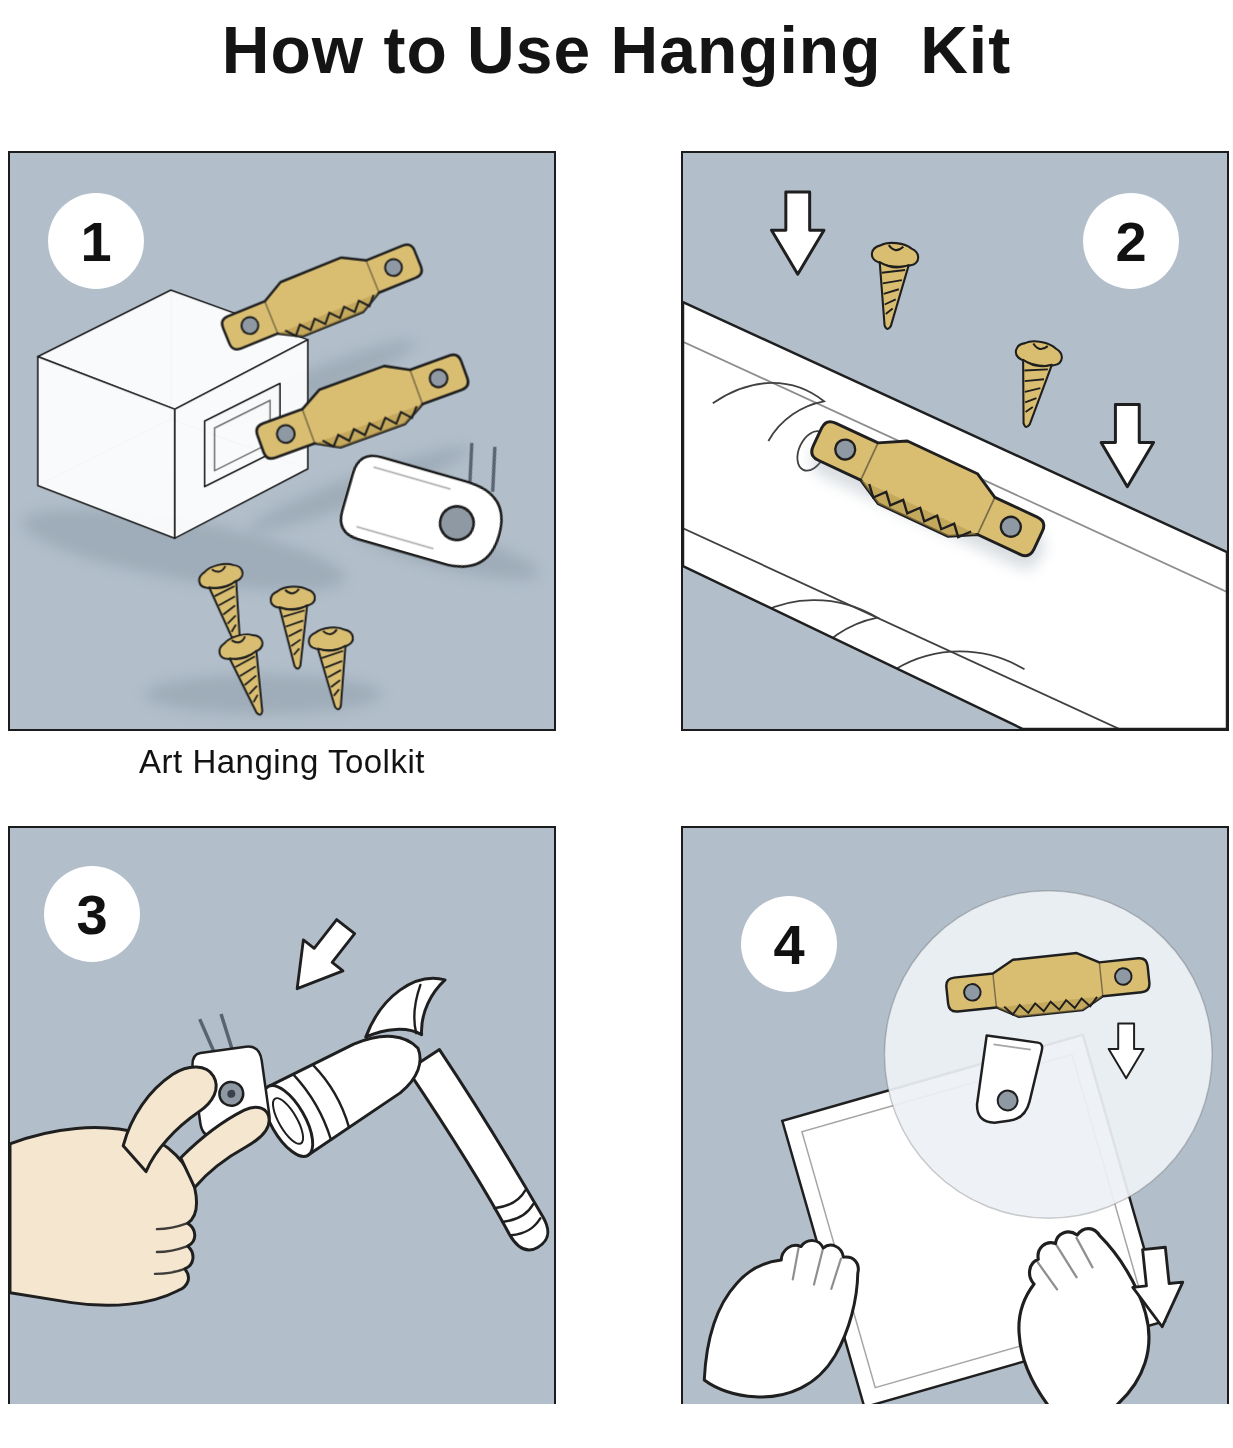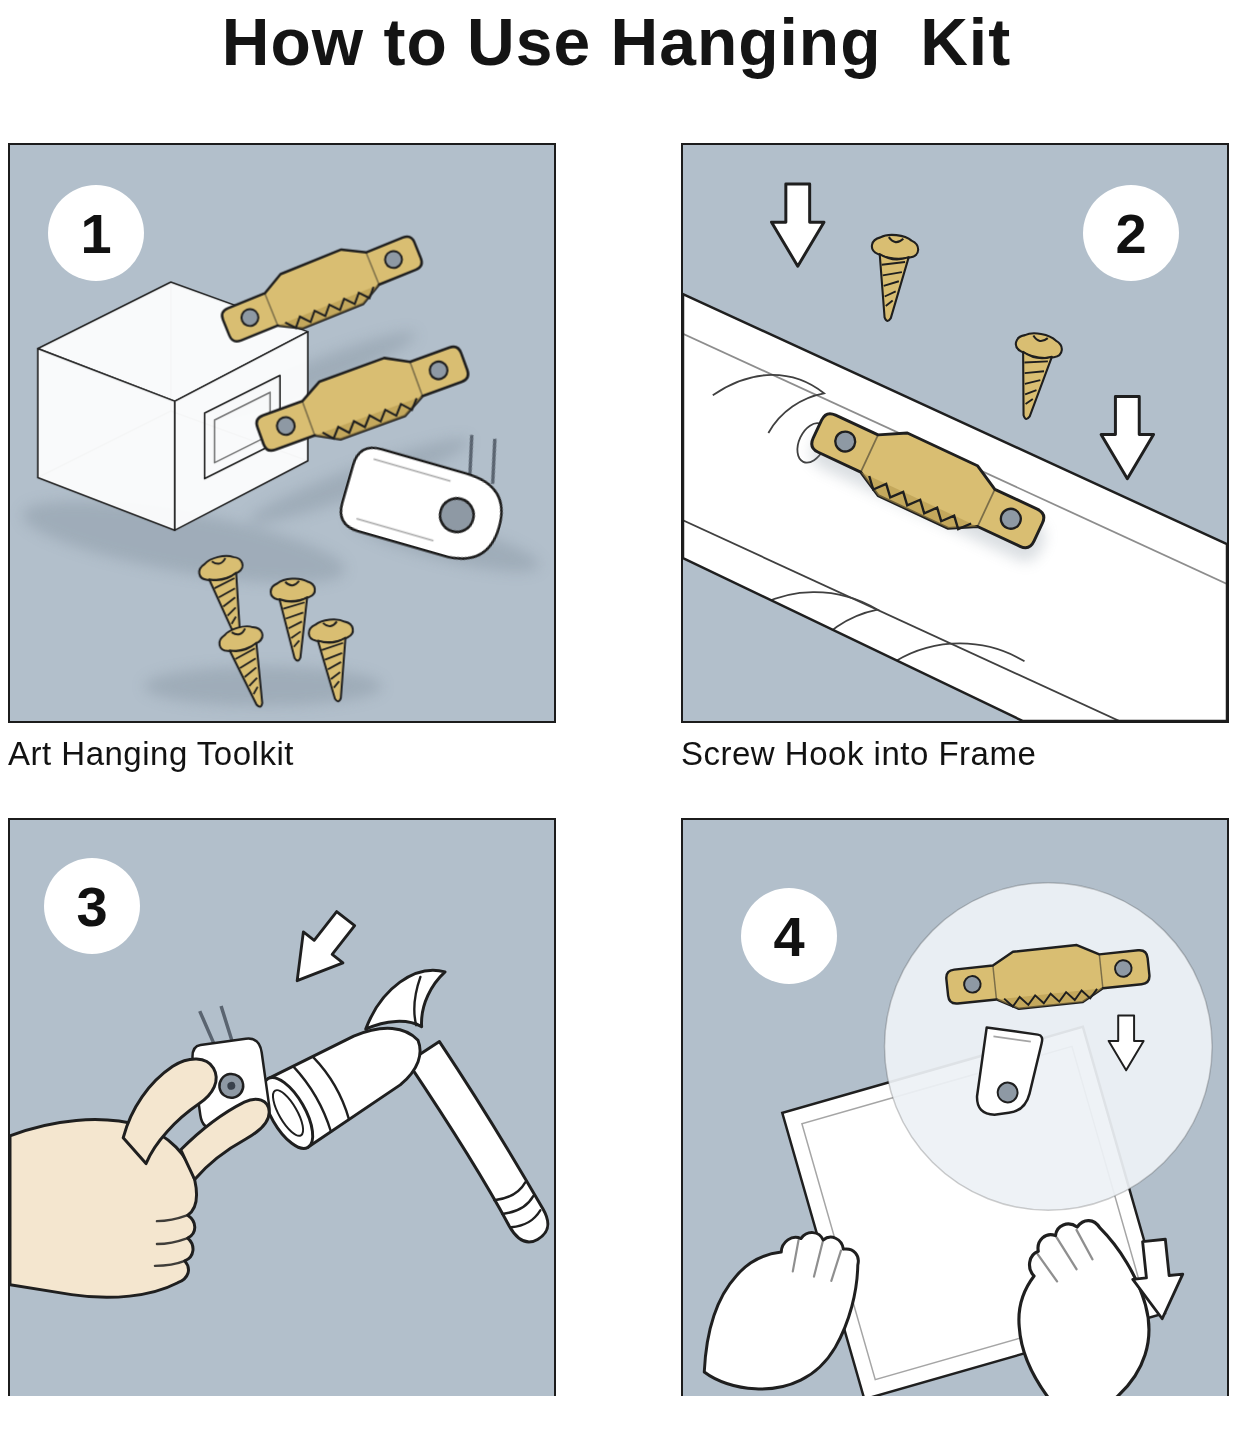--- a/index.html
+++ b/index.html
@@ -7,39 +7,39 @@
     --brass:#d9be72;
     --brass-dark:#b3964a;
     --skin:#f4e6cf;
     --outline:#1f1f1f;
     --hole:#8e99a4;
     --page-background:#ffffff;
   }
   *{box-sizing:border-box;}
   html,body{margin:0;padding:0;background:var(--page-background);}
   body{font-family:"Liberation Sans", sans-serif;color:#141414;}
-  .page{position:relative;width:1233px;height:1396px;margin:0 auto;background:var(--page-background);overflow:hidden;}
+  .page{position:relative;width:1233px;height:1396px;margin:8px auto;background:var(--page-background);overflow:hidden;}
   .title{position:absolute;left:0;top:0;width:100%;margin:0;text-align:center;
          font-size:66px;font-weight:700;letter-spacing:1px;white-space:pre;line-height:1.3;}
   figure.panel{position:absolute;margin:0;width:548px;}
   .p1{left:8px;top:143px;}
   .p2{left:681px;top:143px;}
   .p3{left:8px;top:818px;}
   .p4{left:681px;top:818px;}
   .canvas{position:relative;width:548px;height:580px;background:var(--panel-background);
           border:2px solid #1c1c1c;overflow:hidden;}
   .art{position:absolute;left:0;top:0;width:100%;height:100%;display:block;}
   .badge{position:absolute;width:96px;height:96px;border-radius:50%;background:#ffffff;
          display:flex;align-items:center;justify-content:center;
          font-size:56px;font-weight:700;color:#111;}
   .p1 .badge{left:38px;top:40px;}
   .p2 .badge{right:48px;top:40px;}
   .p3 .badge{left:34px;top:38px;}
   .p4 .badge{left:58px;top:68px;}
-  figcaption{margin-top:12px;width:548px;font-size:33px;
+  figcaption{margin-top:12px;width:548px;text-align:center;font-size:33px;
              font-weight:400;letter-spacing:.5px;color:#121212;}
   
   svg .ink{stroke:var(--outline);}
   svg .white{fill:#ffffff;}
   svg .brass{fill:var(--brass);}
   svg .brassd{fill:var(--brass-dark);}
   svg .skin{fill:var(--skin);}
   svg .hole{fill:var(--hole);}
   svg .shadow{fill:#7d8b98;}
   .defs-holder{position:absolute;width:0;height:0;overflow:hidden;}
@@ -167,21 +167,20 @@
             <use href="#blockArrow" transform="translate(88,38) scale(1.2)"></use>
           </g>
         <g>
             <use href="#blockArrow" transform="translate(420,252) scale(1.2)"></use>
           </g>
       </svg>
       <div class="badge">
         <span>2</span>
       </div>
     </div>
-    <figcaption>Screw Hook into Frame</figcaption>
   </figure>
 
   <figure class="panel p3">
     <div class="canvas">
       <svg class="art" viewBox="0 0 548 580">
 
         <g>
           <use href="#blockArrow" transform="translate(318,82) rotate(38) scale(1.15)"></use>
         </g>
 

